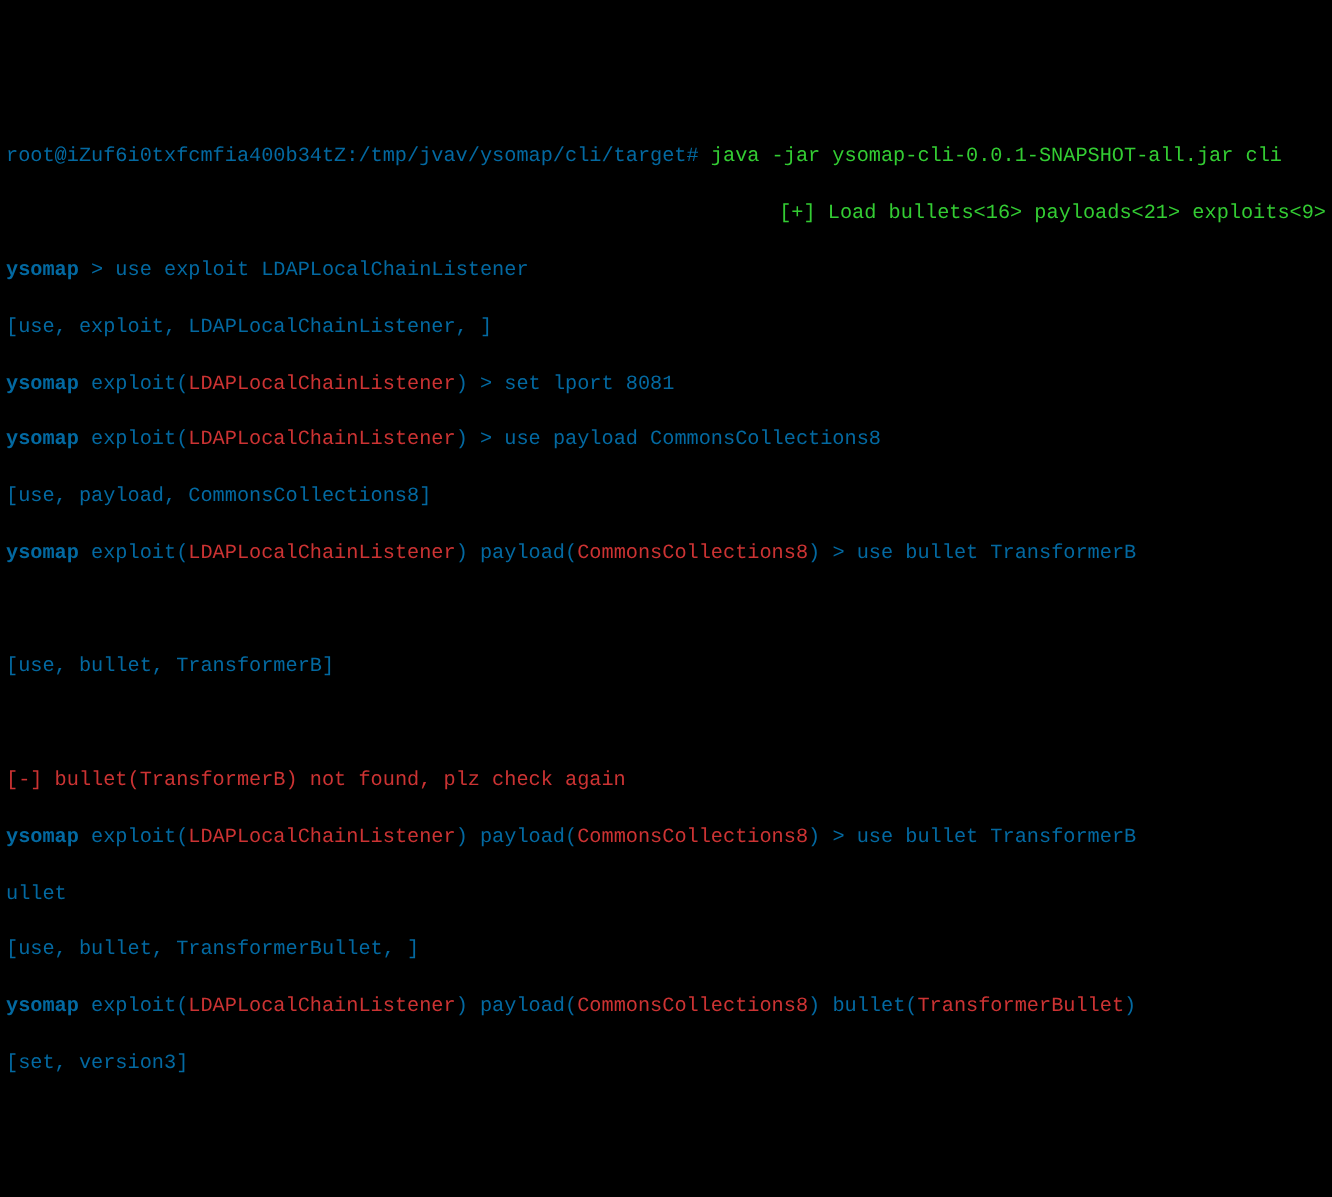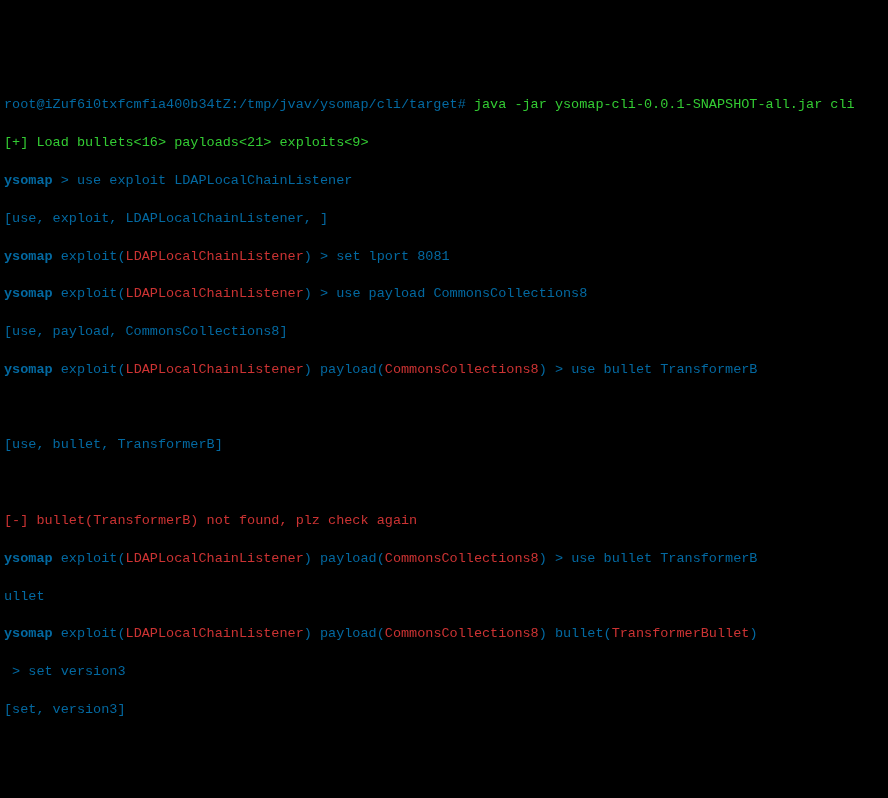--- a/index.html
+++ b/index.html
@@ -10,21 +10,21 @@
       font-size: 13.5px;
       line-height: 1.4;
       padding: 2px 4px;
       width: 888px;
       height: 798px;
       overflow: hidden;
       white-space: pre-wrap;
       word-break: break-all;
     }
     .term { display: block; }
-    .green { color: #33cc33; }
+    .green { color: #33cc33; text-align: right; }
     .red { color: #cc3333; font-family: Liberation Mono, monospace; }
     .white { color: #0369a1; }
     .ul { }
     .bold { font-weight: bold; }
     .line { display: block; }
   </style>
 </head>
 <body>
 
 
@@ -37,22 +37,22 @@
 <span class="line"><span class="white ul bold">ysomap</span><span class="white"> exploit(</span><span class="red">LDAPLocalChainListener</span><span class="white">)</span><span class="white"> &gt; set lport 8081</span></span>
 <span class="line"><span class="white ul bold">ysomap</span><span class="white"> exploit(</span><span class="red">LDAPLocalChainListener</span><span class="white">)</span><span class="white"> &gt; use payload CommonsCollections8</span></span>
 <span class="line white">[use, payload, CommonsCollections8]</span>
 <span class="line"><span class="white ul bold">ysomap</span><span class="white"> exploit(</span><span class="red">LDAPLocalChainListener</span><span class="white">) payload(</span><span class="red">CommonsCollections8</span><span class="white">)</span><span class="white"> &gt; use bullet TransformerB</span></span>
 <span class="line white">&nbsp;</span>
 <span class="line white">[use, bullet, TransformerB]</span>
 <span class="line white">&nbsp;</span>
 <span class="line"><span class="red">[-] bullet(</span><span class="red">TransformerB</span><span class="red">) not found, plz check again</span></span>
 <span class="line"><span class="white ul bold">ysomap</span><span class="white"> exploit(</span><span class="red">LDAPLocalChainListener</span><span class="white">) payload(</span><span class="red">CommonsCollections8</span><span class="white">)</span><span class="white"> &gt; use bullet TransformerB</span></span>
 <span class="line white">ullet</span>
+<span class="line white">[use, bullet, TransformerBullet, ]</span>
 <span class="line"><span class="white ul bold">ysomap</span><span class="white"> exploit(</span><span class="red">LDAPLocalChainListener</span><span class="white">) payload(</span><span class="red">CommonsCollections8</span><span class="white">) bullet(</span><span class="red">TransformerBullet</span><span class="white">)</span></span>
-<span class="line white"> &gt; set version3</span>
 <span class="line white">[set, version3]</span>
 
 
 
 
 
 
 
 
 

